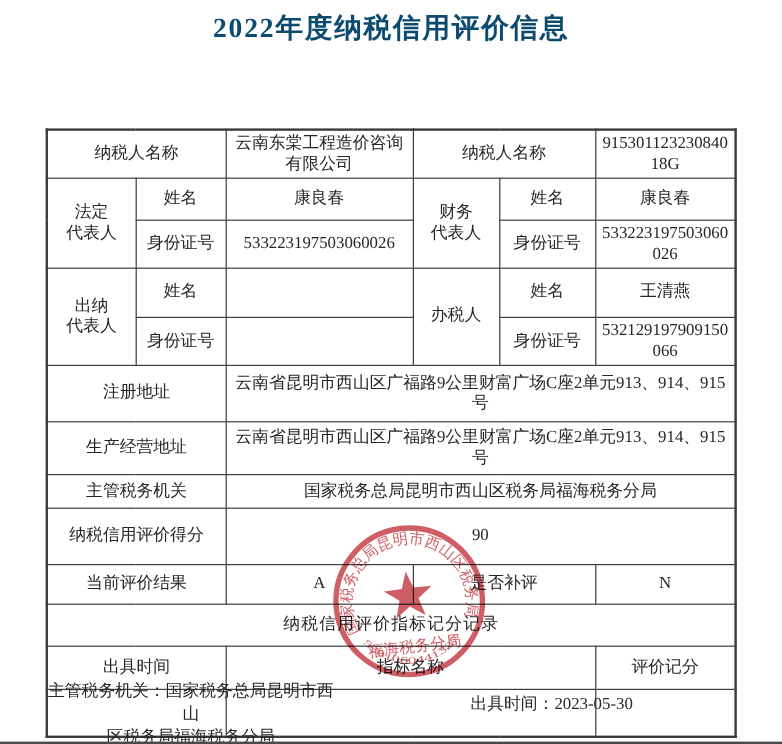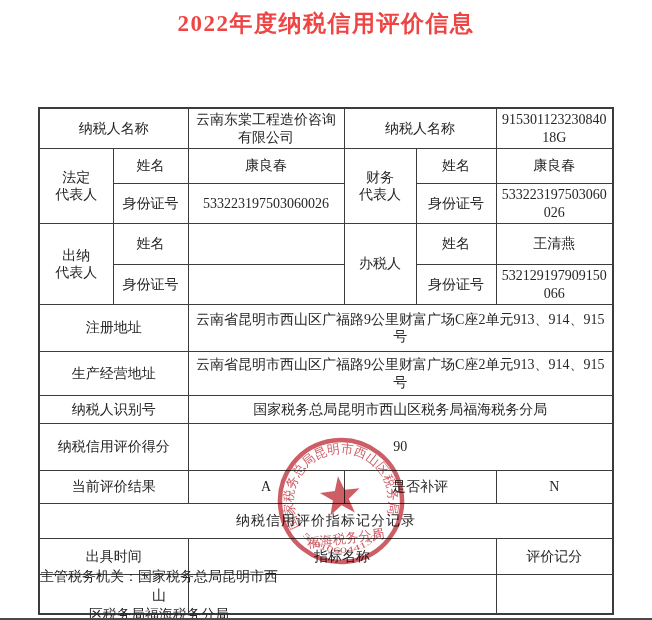--- a/index.html
+++ b/index.html
@@ -3,21 +3,21 @@
 <meta charset="utf-8">
 <style>
   * { margin:0; padding:0; box-sizing:border-box; }
   html,body { background:#ffffff; }
   .page {
     position:relative; width:652px; height:620px; background:#ffffff;
     font-family:"Liberation Serif","DejaVu Serif",serif; color:#262626; overflow:hidden;
   }
   .title {
     position:absolute; top:8px; left:0; width:100%;
-    text-align:center; font-size:23px; font-weight:bold; color:#ef4444;
+    text-align:center; font-size:23px; font-weight:bold; color:#0c4a6e;
     letter-spacing:1.5px;
   }
   table.main {
     position:absolute; left:38px; top:84px; width:574px;
     border-collapse:collapse; table-layout:fixed;
     border:2px solid #3c3c3c;
     margin-top:23px;
   }
   table.main td {
     border:1px solid #3c3c3c;
@@ -100,21 +100,21 @@
     </tr>
     <tr style="height:47px">
       <td colspan="2">注册地址</td>
       <td colspan="4">云南省昆明市西山区广福路9公里财富广场C座2单元913、914、915号</td>
     </tr>
     <tr style="height:44px">
       <td colspan="2">生产经营地址</td>
       <td colspan="4">云南省昆明市西山区广福路9公里财富广场C座2单元913、914、915号</td>
     </tr>
     <tr style="height:28px">
-      <td colspan="2">纳税人识别号</td>
+      <td colspan="2">主管税务机关</td>
       <td colspan="4">国家税务总局昆明市西山区税务局福海税务分局</td>
     </tr>
     <tr style="height:47px">
       <td colspan="2">纳税信用评价得分</td>
       <td colspan="4">90</td>
     </tr>
     <tr style="height:33px">
       <td colspan="2">当前评价结果</td>
       <td>A</td>
       <td colspan="2">是否补评</td>
@@ -131,20 +131,21 @@
     <tr style="height:39px">
       <td colspan="2"></td>
       <td colspan="3"></td>
       <td></td>
     </tr>
   </tbody>
     </table>
 
   <div class="footer-authority">主管税务机关：国家税务总局昆明市西山
 区税务局福海税务分局</div>
+  <div class="footer-date"><span>出具时间：</span><span>2023-05-30</span></div>
 
   <svg class="seal" viewBox="0 0 652 620" aria-hidden="true">
     <defs>
       <path id="sealTopArc" d="M 297.5 521.3 A 48 48 0 1 1 384.5 521.3" fill="none"></path>
       <path id="sealBottomArc" d="M 298.4 530.8 A 52 52 0 0 0 383.6 530.8" fill="none"></path>
     </defs>
     <g transform="rotate(-7 341 501)" fill="#c84850" font-family="Liberation Serif, DejaVu Serif, serif">
       <circle cx="341" cy="501" r="61" fill="none" stroke="#c84850" stroke-width="4.5"></circle>
       <polygon points="341,476 345.9,490.2 361,490.5 349,499.6 353.3,514 341,505.4 328.7,514 333,499.6 321,490.5 336.1,490.2"></polygon>
       <text font-size="12.8" textLength="190" lengthAdjust="spacingAndGlyphs">

